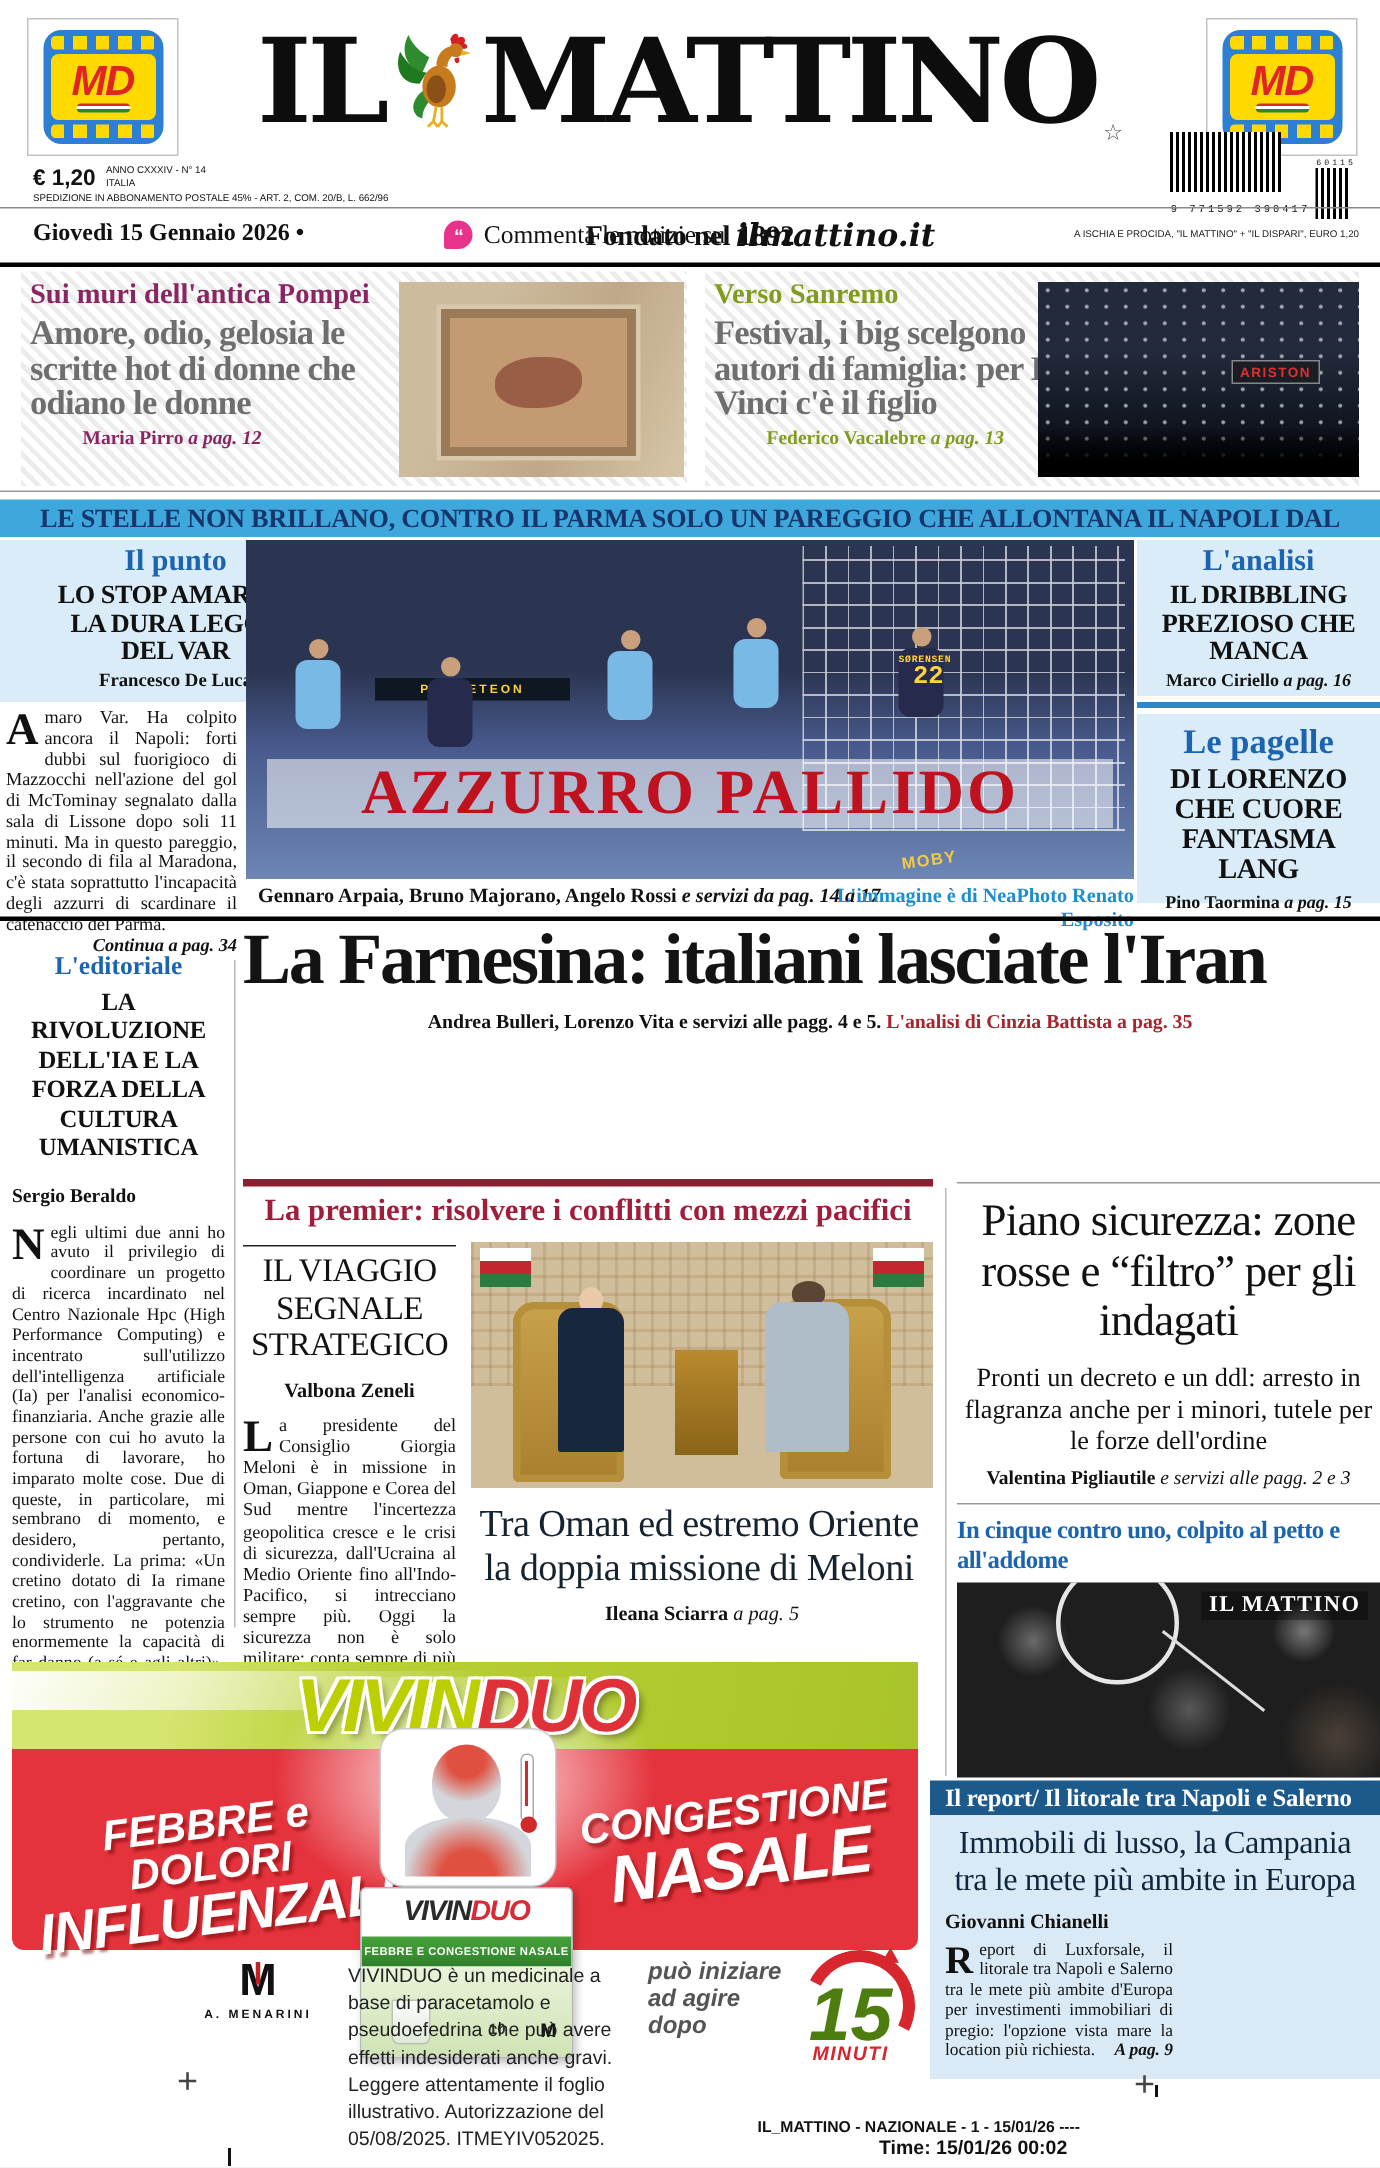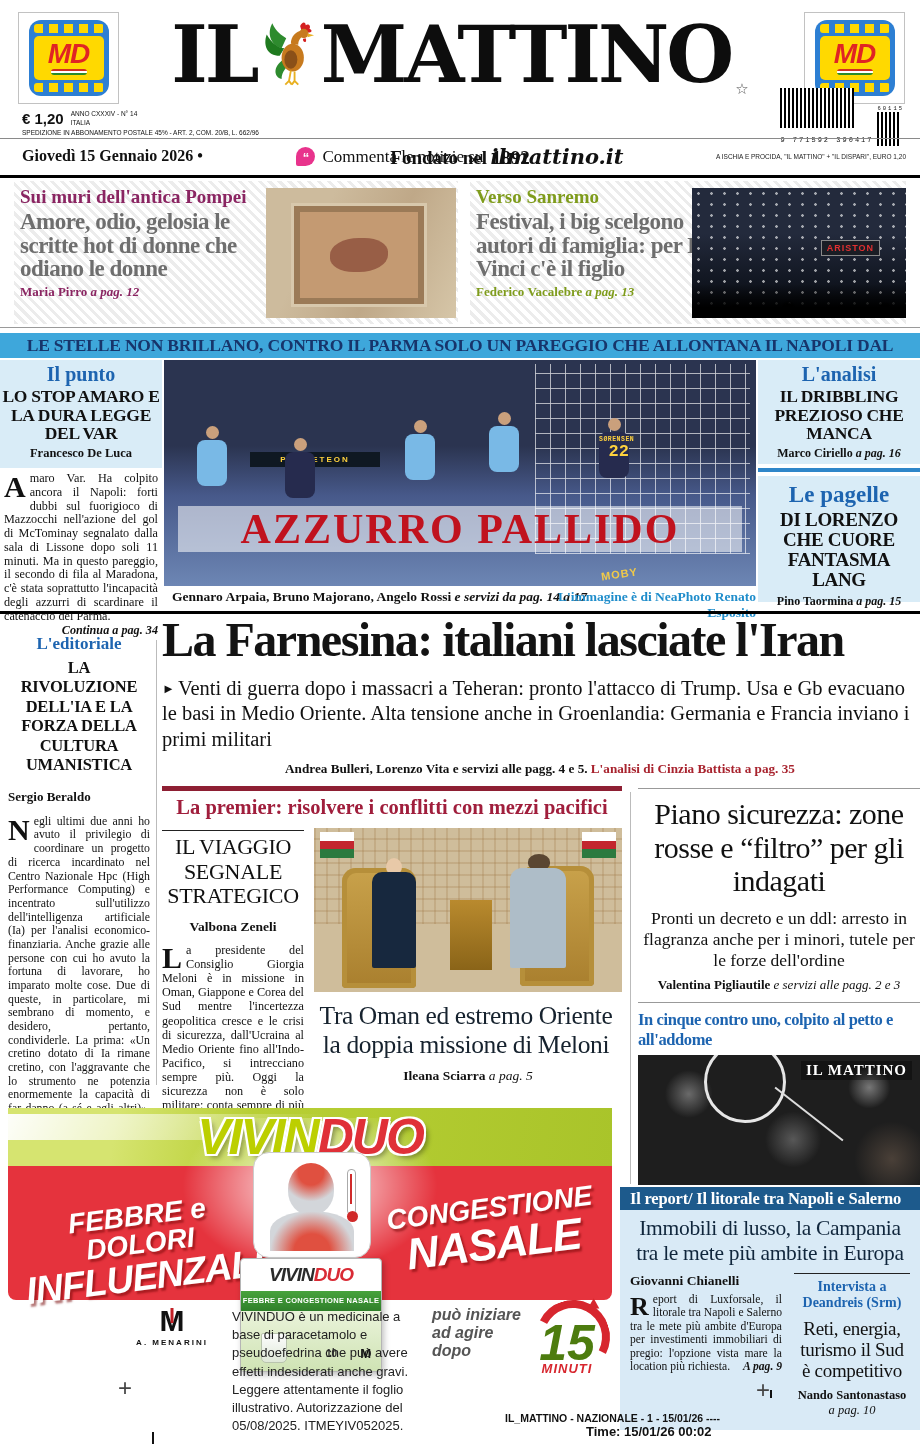--- a/index.html
+++ b/index.html
@@ -39,37 +39,37 @@
   .right-note{right:14px;top:153px;width:215px;text-align:right;font-size:6.5px;color:#222;}
   .head-rule{left:0;right:0;top:175px;height:3px;background:#000;}
 
   
   .teaser{top:181px;height:143px;background:repeating-linear-gradient(45deg,#ececec 0 3px,#fff 3px 7px);}
   .t-left{left:14px;width:444px;}
   .t-right{left:470px;width:436px;}
   .kicker-p{color:#8a2562;font-weight:bold;font-size:19px;padding:5px 0 0 6px;}
   .kicker-g{color:#7f9c1c;font-weight:bold;font-size:19px;padding:5px 0 0 6px;}
   .t-head{color:#6e6e6e;font-weight:bold;font-size:23px;line-height:1.03;padding:2px 0 0 6px;width:246px;letter-spacing:-.5px;}
-  .t-by{font-weight:bold;font-size:13px;padding:3px 0 0 6px;}
+  .t-by{font-weight:bold;font-size:13px;padding:3px 0 0 6px;margin-left:35px;}
   .t-photo{top:7px;height:130px;}
   .fresco{right:2px;width:190px;background:linear-gradient(115deg,#cdbb9d 0 28%,#bfa888 60%,#d6c6a8);}
   .fresco-frame{position:absolute;left:28px;top:18px;width:118px;height:86px;background:#c49a72;border:6px solid #9b7a57;box-shadow:0 0 0 3px #d8c8ac;}
   .fresco-blob{position:absolute;left:30px;top:26px;width:58px;height:34px;background:#8a4a38;border-radius:50% 40% 50% 40%;opacity:.75;}
   .sanremo{right:0;width:214px;background:linear-gradient(#232a3c 0 35%,#121722 70%,#06080d);overflow:hidden;}
   .lights{position:absolute;inset:0;background-image:radial-gradient(circle 1px,#fff 1px,transparent 1.6px);background-size:13px 11px;opacity:.6;}
   .ariston{position:absolute;right:26px;top:52px;background:#1a1d24;border:1px solid #888;color:#e03030;
            font-family:"Liberation Sans",sans-serif;font-weight:bold;font-size:9px;letter-spacing:1px;padding:2px 5px;}
   .crowdline{position:absolute;left:0;right:0;bottom:0;height:34px;background:radial-gradient(circle 8px at 20% 80%,#000 60%,transparent),radial-gradient(circle 9px at 45% 75%,#000 60%,transparent),radial-gradient(circle 8px at 70% 82%,#000 60%,transparent),radial-gradient(circle 9px at 90% 78%,#000 60%,transparent),linear-gradient(transparent,#000 70%);}
   .hr2{left:0;right:0;top:327px;border-top:1px solid #9a9a9a;}
 
   
   .banner{left:0;right:0;top:333px;height:25px;background:#3ea7db;color:#17356b;font-weight:bold;font-size:17.5px;
           text-align:center;line-height:25px;letter-spacing:-.2px;}
   .fb-panel{background:#d9ecf7;text-align:center;}
-  .fb-left{left:0;top:360px;width:162px;height:108px;}
+  .fb-left{left:0;top:360px;width:162px;height:108px;padding-left:36px;}
   .fb-right{left:758px;top:360px;width:162px;height:104px;}
   .col-label{color:#1d64b0;font-weight:bold;font-size:20px;padding-top:3px;}
   .col-head{font-weight:bold;font-size:17.5px;line-height:1.06;letter-spacing:-.3px;padding:1px 2px;}
   .col-author{font-weight:bold;font-size:12.5px;padding-top:2px;}
   .byline-mini{font-weight:bold;font-size:12px;padding-top:2px;}
   .it{font-style:italic;}
   .fb-body{left:4px;top:472px;width:154px;font-size:12.2px;line-height:1.13;font-weight:500;}
   .continua{font-style:italic;font-weight:bold;float:right;}
   .fb-photo{left:164px;top:360px;width:592px;height:226px;background:linear-gradient(#2b3450 0 38%,#47598a 60%,#6d86b4);overflow:hidden;}
   .net{position:absolute;right:6px;top:4px;width:215px;height:190px;opacity:.75;
@@ -402,23 +402,20 @@
     <div class="ed-author">Sergio Beraldo</div>
     <div class="ed-body just">
       <span class="dropcap">N</span><span>egli ultimi due anni ho avuto il privilegio di coordinare un progetto di ricerca incardinato nel Centro Nazionale Hpc (High Performance Computing) e incentrato sull'utilizzo dell'intelligenza artificiale (Ia) per l'analisi economico-finanziaria. Anche grazie alle persone con cui ho avuto la fortuna di lavorare, ho imparato molte cose. Due di queste, in particolare, mi sembrano di momento, e desidero, pertanto, condividerle. La prima: «Un cretino dotato di Ia rimane cretino, con l'aggravante che lo strumento ne potenzia enormemente la capacità di far danno (a sé e agli altri)». L'Ia è uno strumento di potenza inaudita; un moltiplicatore formidabile delle capacità umane.</span>
       <span class="continua">Continua a pag. 35</span>
     </div>
   </div>
   <div class="abs vsep1"></div>
 
   <div class="abs main-block">
     <div class="main-h1">La Farnesina: italiani lasciate l'Iran</div>
-    <div class="main-sub">
-      <span class="arrow">►</span><span>Venti di guerra dopo i massacri a Teheran: pronto l'attacco di Trump. Usa e Gb evacuano le basi in Medio Oriente. Alta tensione anche in Groenlandia: Germania e Francia inviano i primi militari</span>
-    </div>
     <div class="main-by">
       <span class="b">Andrea Bulleri, Lorenzo Vita e servizi alle pagg. 4 e 5.</span><span class="red"> L'analisi di Cinzia Battista a pag. 35</span>
     </div>
   </div>
 
   <div class="abs premier">
     <div class="red-bar"></div>
     <div class="prem-kicker">La premier: risolvere i conflitti con mezzi pacifici</div>
     <div class="viaggio">
       <div class="vi-head">IL VIAGGIO SEGNALE STRATEGICO</div>
@@ -471,26 +468,20 @@
     <div class="rep-panel">
       <div class="rep-h">Immobili di lusso, la Campania tra le mete più ambite in Europa</div>
       <div class="rep-cols">
         <div class="rep-left">
           <div class="rep-author">Giovanni Chianelli</div>
           <div class="rep-body just">
             <span class="dropcap" style="font-size:26px">R</span><span>eport di Luxforsale, il litorale tra Napoli e Salerno tra le mete più ambite d'Europa per investimenti immobiliari di pregio: l'opzione vista mare la location più richiesta.</span>
             <span class="continua">A pag. 9</span>
           </div>
         </div>
-        <div class="rep-right">
-          <div class="int-label">Intervista a Deandreis (Srm)</div>
-          <div class="int-h">Reti, energia, turismo il Sud è competitivo</div>
-          <div class="int-author">Nando Santonastaso</div>
-          <div class="int-page">a pag. 10</div>
-        </div>
       </div>
     </div>
   </div>
 
   <div class="abs ad">
     <div class="ad-green">
         <div class="ad-shine"></div>
       </div>
     <div class="ad-red"></div>
     <div class="burst"></div>

